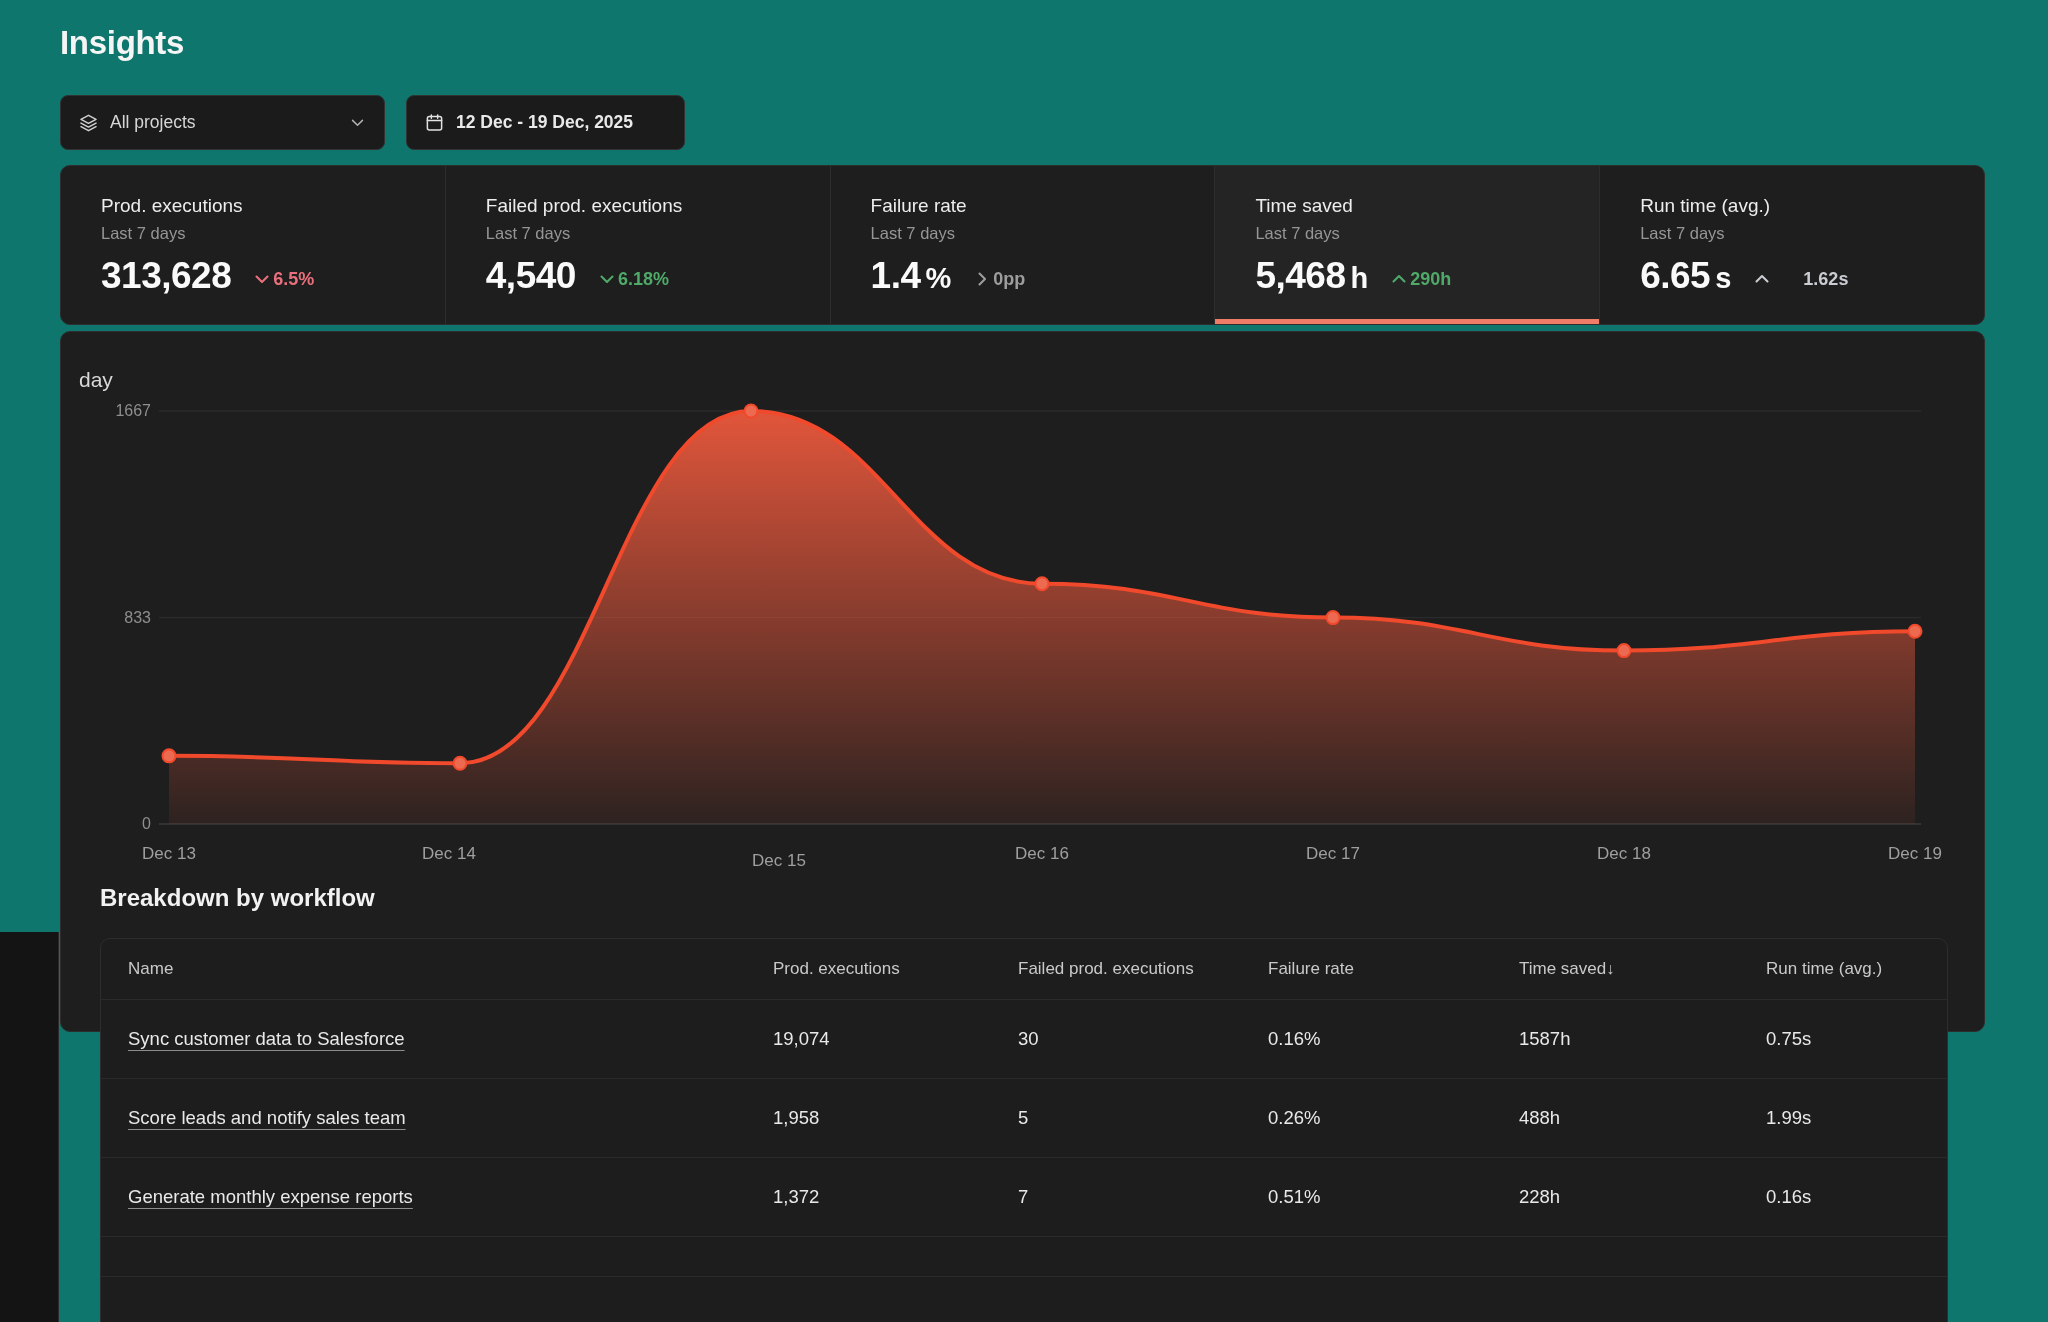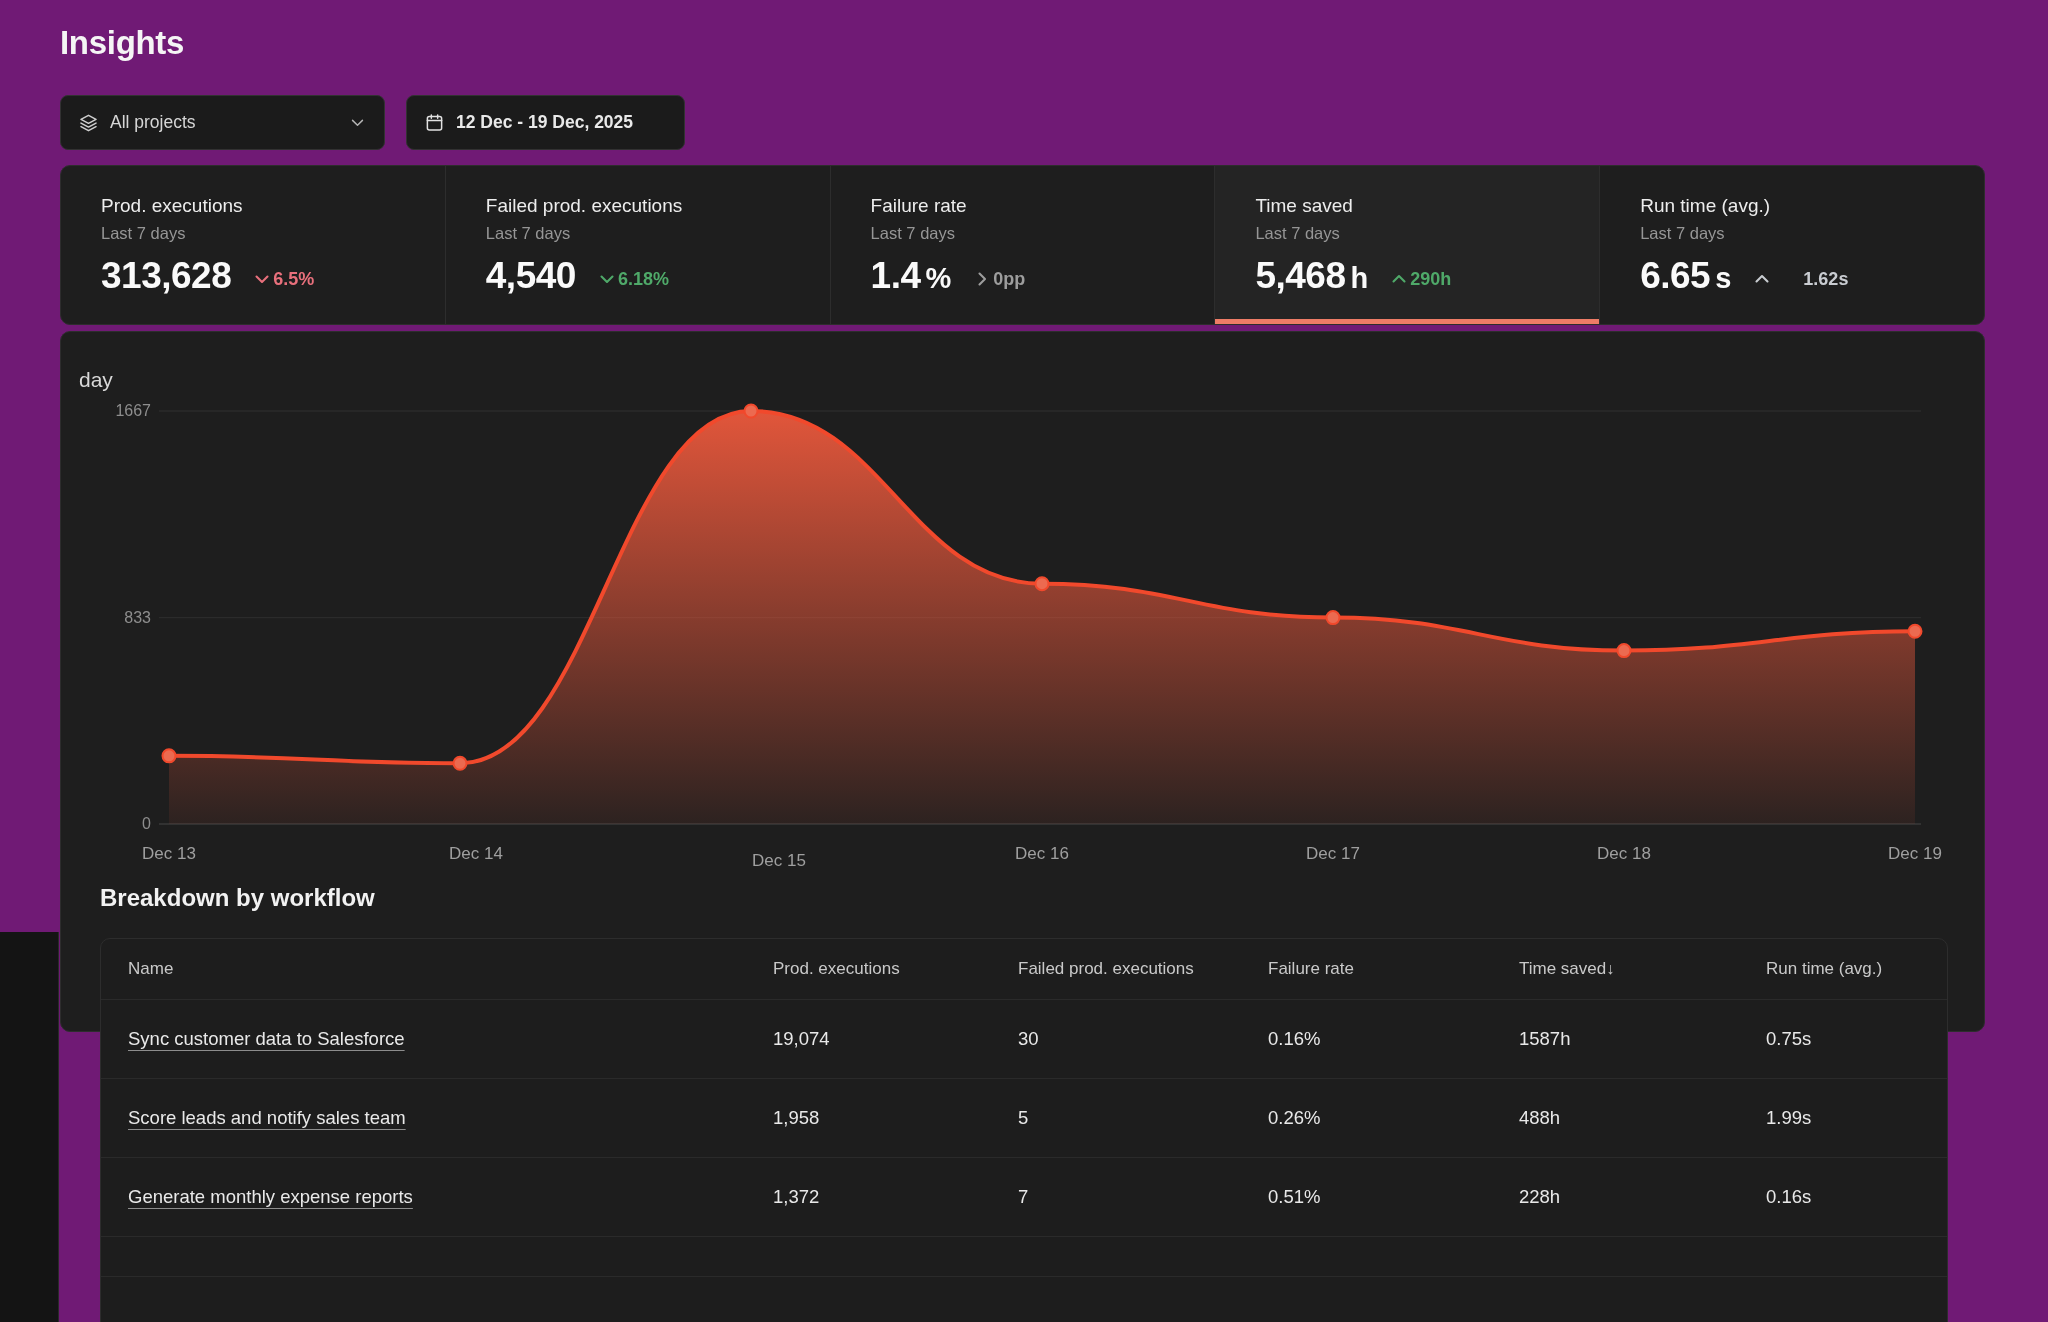--- a/index.html
+++ b/index.html
@@ -1,20 +1,20 @@
 <!DOCTYPE html>
 <html><head>
 <meta charset="utf-8">
 <style>
   * { margin:0; padding:0; box-sizing:border-box; }
   html,body { background:#101010; }
   body { font-family:"Liberation Sans", sans-serif; }
   #screen {
     position:relative; width:2048px; height:1322px;
-    background:#701a75; overflow:hidden; color:#ececec;
+    background:#0f766e; overflow:hidden; color:#ececec;
   }
   
   .page-title {
     position:absolute; left:60px; top:24px;
     font-size:33px; font-weight:700; color:#f5f5f5; letter-spacing:-0.3px;
   }
   .controls { position:absolute; left:60px; top:95px; display:flex; gap:21px; }
   .control-btn {
     height:55px; display:flex; align-items:center; gap:12px;
     background:#1b1b1b; border:1px solid #323232; border-radius:8px;
@@ -215,21 +215,21 @@
         <circle cx="1563" cy="318.57468506298744" r="6.5" fill="#ec6a50" stroke="#f1492c" stroke-width="2"></circle>
         <circle cx="1854" cy="299.250149970006" r="6.5" fill="#ec6a50" stroke="#f1492c" stroke-width="2"></circle>
       </svg>
     <div id="chart-yticks">
         <div class="ytick" style="left: 18px; top: 482px;">0</div>
         <div class="ytick" style="left: 18px; top: 275.624px;">833</div>
         <div class="ytick" style="left: 18px; top: 69px;">1667</div>
       </div>
     <div id="chart-xticks">
         <div class="xtick" style="left: 63px;">Dec 13</div>
-        <div class="xtick" style="left: 370px;">Dec 14</div>
+        <div class="xtick" style="left: 343px;">Dec 14</div>
         <div class="xtick" style="left: 673px; margin-top: 7px;">Dec 15</div>
         <div class="xtick" style="left: 936px;">Dec 16</div>
         <div class="xtick" style="left: 1227px;">Dec 17</div>
         <div class="xtick" style="left: 1518px;">Dec 18</div>
         <div class="xtick" style="left: 1809px;">Dec 19</div>
       </div>
   </div>
 
   <div class="breakdown-heading">Breakdown by workflow</div>
 

